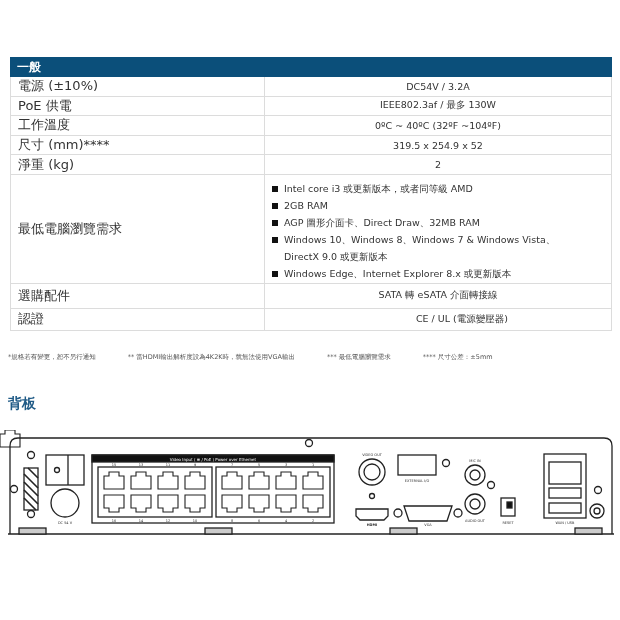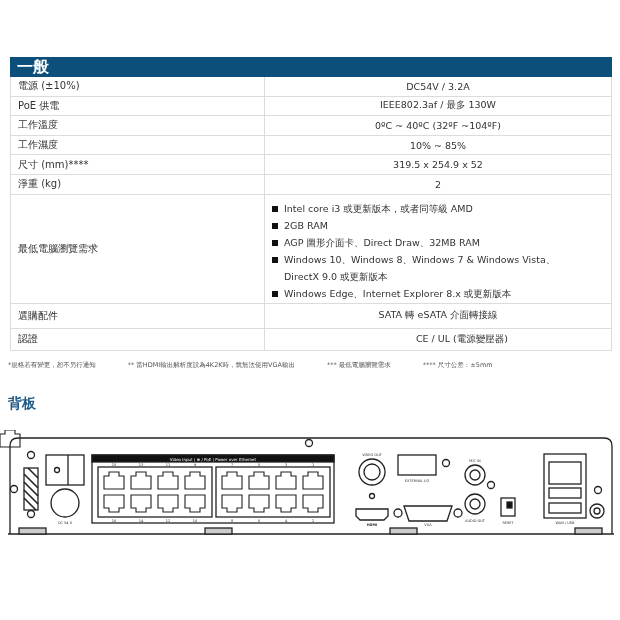--- a/index.html
+++ b/index.html
@@ -1,34 +1,34 @@
 <!DOCTYPE html>
 <html><head>
 <meta charset="utf-8">
 <style>
   * { box-sizing: border-box; margin: 0; padding: 0; }
   html, body { width: 620px; height: 620px; background: #ffffff; overflow: hidden; }
   body { font-family: "DejaVu Sans", "Liberation Sans", sans-serif; color: #333; position: relative; }
 
   .spec-table { position: absolute; left: 10px; top: 57px; width: 602px; border-collapse: collapse; }
-  .spec-header { background: #0b4f7a; color: #ffffff; height: 20px; font-size: 16px; font-weight: bold; padding-left: 7px; line-height: 20px; }
+  .spec-header { background: #0b4f7a; color: #ffffff; height: 20px; font-size: 12px; font-weight: bold; padding-left: 7px; line-height: 20px; }
   .spec-row { display: flex; border-bottom: 1px solid #dcdcdc; }
-  .spec-label { width: 255px; border-left: 1px solid #dcdcdc; border-right: 1px solid #dcdcdc; font-size: 10px; padding-left: 7px; display: flex; align-items: center; color: #333; }
+  .spec-label { width: 255px; border-left: 1px solid #dcdcdc; border-right: 1px solid #dcdcdc; font-size: 13px; padding-left: 7px; display: flex; align-items: center; color: #333; }
   .spec-value { flex: 1; border-right: 1px solid #dcdcdc; font-size: 9.5px; display: flex; align-items: center; justify-content: center; color: #333; }
   .row-h { height: 19.6px; }
   .row-list { height: 109px; }
   .row-acc { height: 25px; }
   .row-cert { height: 22px; gap: 48px; }
 
   .spec-value.list { justify-content: center; align-items: flex-start; flex-direction: column; padding: 4px 0 0 7px; }
   .list-item { display: flex; font-size: 9.5px; line-height: 17px; }
   .bullet { width: 6px; height: 6px; background: #111; margin: 6px 6px 0 0; flex-shrink: 0; }
   .list-item .txt { white-space: pre-line; line-height: 17px; }
 
-  .footnotes { position: absolute; left: 8px; top: 353px; font-size: 6.5px; color: #555; display: flex; width: 610px; margin-top: 8px; }
+  .footnotes { position: absolute; left: 8px; top: 353px; font-size: 6.5px; color: #555; display: flex; width: 610px; }
   .footnotes span { margin-right: 32px; white-space: nowrap; }
 
   .section-title { position: absolute; left: 8px; top: 395px; font-size: 14px; font-weight: bold; color: #1f5a86; }
 
   .panel { position: absolute; left: 0; top: 430px; width: 620px; height: 110px; }
 </style>
 </head>
 <body>
 
 <div class="spec-table">
@@ -38,24 +38,20 @@
     <div class="spec-label">電源 (±10%)</div>
     <div class="spec-value">DC54V / 3.2A</div>
   </div>
   <div class="spec-row row-h">
     <div class="spec-label">PoE 供電</div>
     <div class="spec-value">IEEE802.3af / 最多 130W</div>
   </div>
   <div class="spec-row row-h">
     <div class="spec-label">工作溫度</div>
     <div class="spec-value">0ºC ~ 40ºC (32ºF ~104ºF)</div>
-  </div>
-  <div class="spec-row row-h">
-    <div class="spec-label">工作濕度</div>
-    <div class="spec-value">10% ~ 85%</div>
   </div>
   <div class="spec-row row-h">
     <div class="spec-label">尺寸 (mm)****</div>
     <div class="spec-value">319.5 x 254.9 x 52</div>
   </div>
   <div class="spec-row row-h">
     <div class="spec-label">淨重 (kg)</div>
     <div class="spec-value">2</div>
   </div>
 

